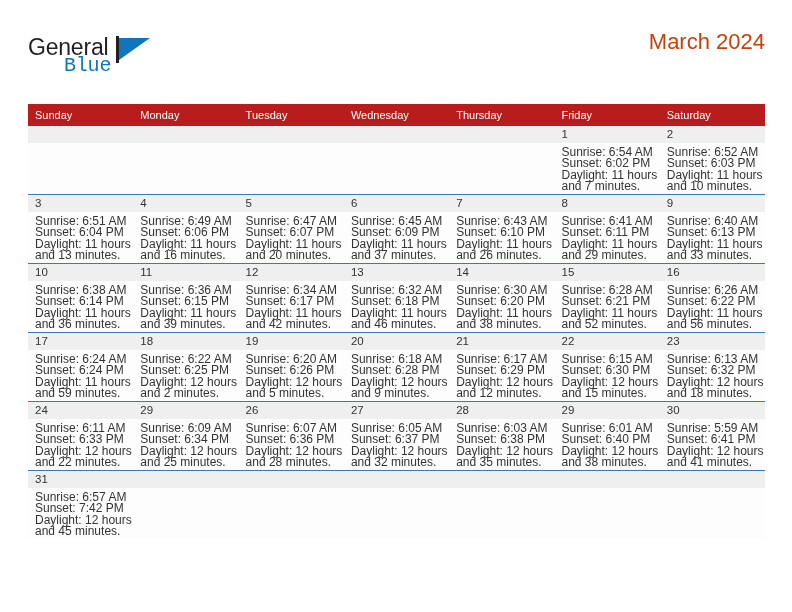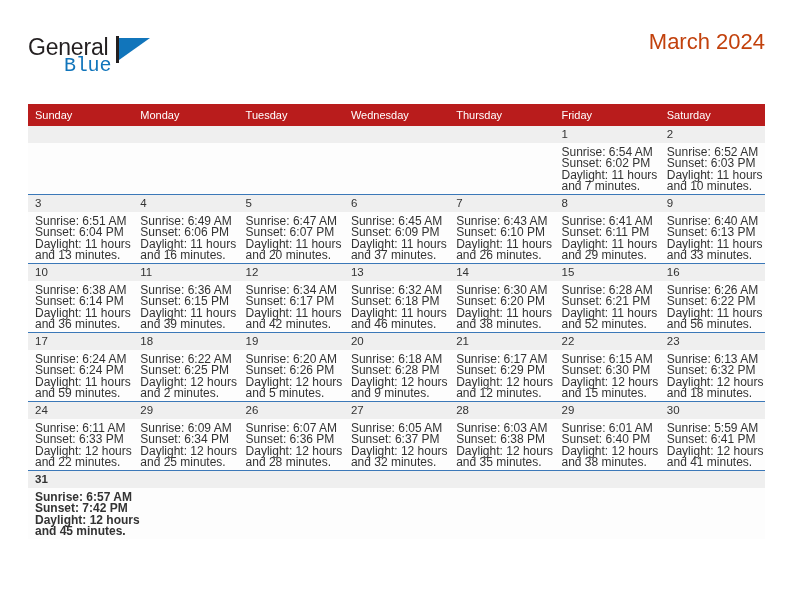--- a/index.html
+++ b/index.html
@@ -121,21 +121,20 @@
   }
   .calendar td {
     vertical-align: top;
     padding: 0;
     border: none;
     border-bottom: 1px solid #3b78b8;
     background: #fdfdfd;
   }
   .calendar tr.week:last-child td {
     border-bottom: none;
-    font-weight: bold;
   }
   .cell {
     position: relative;
     height: 68px;
     box-sizing: border-box;
   }
   .daynum-band {
     background: #efefef;
     height: 17px;
     line-height: 17px;

